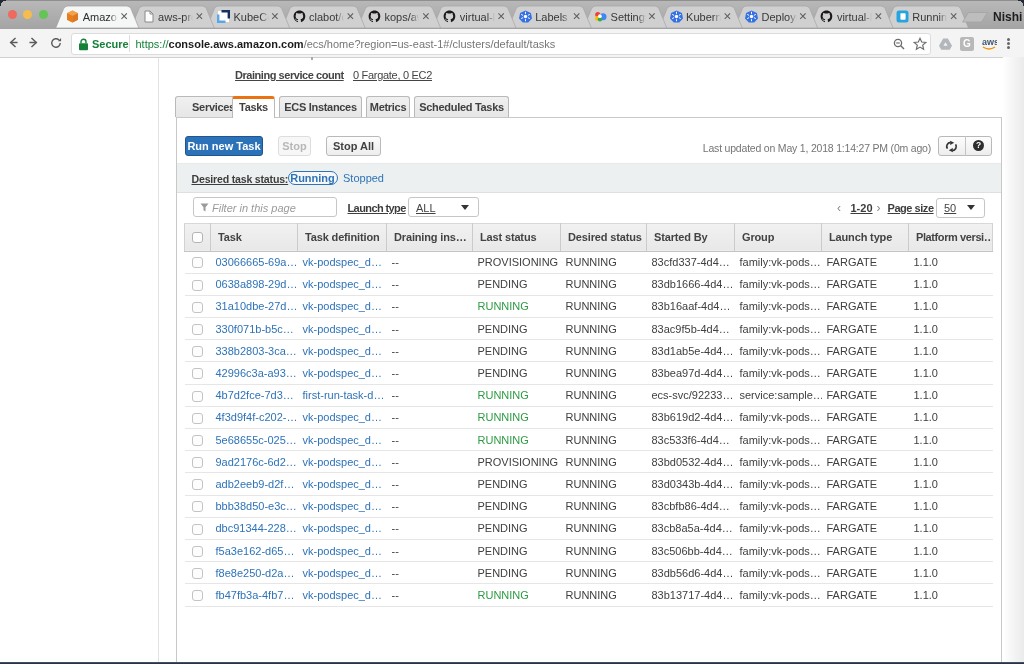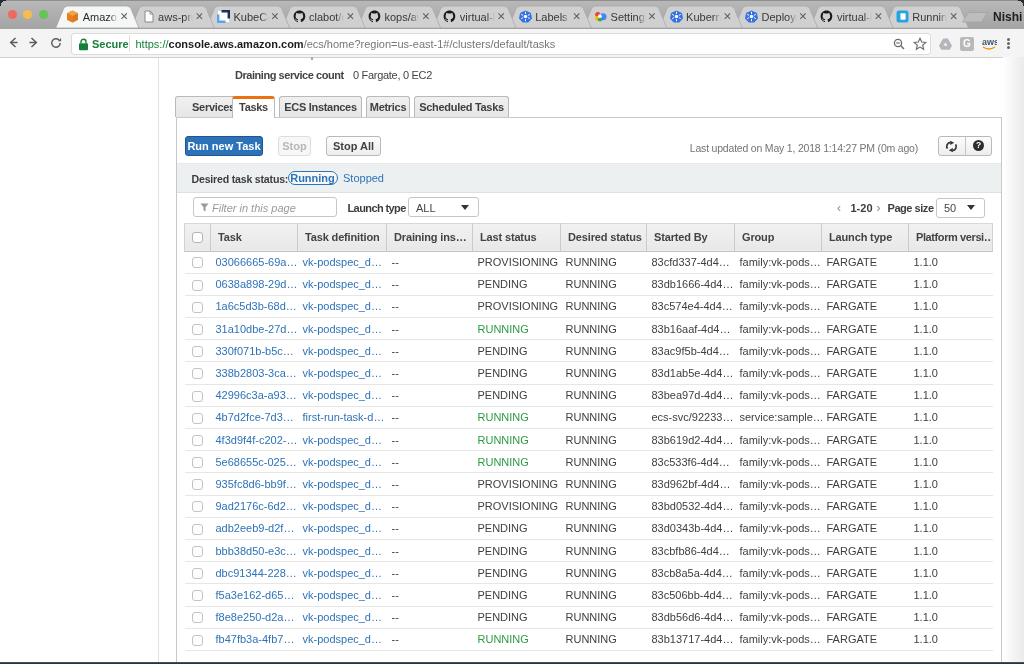--- a/index.html
+++ b/index.html
@@ -15,21 +15,21 @@
 #urlbox { left:71px; top:32.5px; width:860px; height:22px; background:#fff; border:1px solid #dcdcdc; border-radius:3px; }
 .tabtext { position:absolute; top:10.5px; font-size:11px; color:#2f2f2f; white-space:nowrap; overflow:hidden;
   -webkit-mask-image:linear-gradient(90deg,#000 75%,transparent 97%); mask-image:linear-gradient(90deg,#000 75%,transparent 97%); }
 .tabx { position:absolute; top:10px; font-size:10.5px; color:#5f5f5f; }
 .fav { position:absolute; top:10px; }
 
 
 #pagebg { left:0; top:57px; width:1024px; height:607px; background:#fff; }
 #leftdiv { left:157.5px; top:57px; width:1px; height:607px; background:#e2e2e2; }
 .b { font-weight:bold; }
-.t11 { font-size:11px; color:#444; }
+.t11 { font-size:11px; color:#444;text-decoration:underline; }
 .awstab { position:absolute; top:95.5px; height:21px; background:linear-gradient(#f0f0f0,#e6e6e6); border:1px solid #b9b9b9; border-bottom:none; border-radius:3px 3px 0 0; font-size:11px; font-weight:bold; color:#404040; text-align:center; line-height:20px; letter-spacing:-0.3px; }
 #tab-active { background:#fff; border-top:3px solid #ec7211; line-height:17px; z-index:3; height:22px; }
 #panel { left:175.5px; top:116.5px; width:826px; height:547.5px; background:#fff; border:1px solid #c8c8c8; border-bottom:none; }
 .btn { position:absolute; height:20px; border-radius:3px; font-size:11px; font-weight:bold; text-align:center; }
 #btn-run { background:linear-gradient(#347a3d6,#2a72b8); background:#2b72b9; border:1px solid #20568c; color:#fff; }
 #btn-stop { background:#f7f7f7; border:1px solid #ddd; color:#b7b7b7; }
 .btn-light { background:linear-gradient(#fdfdfd,#ededed); border:1px solid #b9b9b9; color:#424242; }
 #band { left:176.5px; top:163px; width:824px; height:30px; background:#edf0f0; border-top:1px solid #e8eaea; border-bottom:1px solid #dfe1e1; }
 .input { position:absolute; background:#fff; border:1px solid #c6c6c6; border-radius:3px; height:20px; }
 .caret { position:absolute; width:0; height:0; border-left:4.5px solid transparent; border-right:4.5px solid transparent; border-top:5.5px solid #333; }
@@ -201,21 +201,21 @@
 <div class="abs t11" style="left:353px;top:69px;letter-spacing:-0.3px">0 Fargate, 0 EC2</div>
 <div class="awstab" style="left:175px;width:77px">Services</div>
 <div class="awstab" id="tab-active" style="left:232px;width:43px">Tasks</div>
 <div class="awstab" style="left:279px;width:83px">ECS Instances</div>
 <div class="awstab" style="left:366px;width:44px">Metrics</div>
 <div class="awstab" style="left:414px;width:95px">Scheduled Tasks</div>
 <div class="abs" id="panel"></div>
 <div class="btn" id="btn-run" style="left:185px;top:136px;width:78px;line-height:19px">Run new Task</div>
 <div class="btn" id="btn-stop" style="left:278px;top:136px;width:33px;line-height:19px">Stop</div>
 <div class="btn btn-light" style="left:326px;top:136px;width:55px;line-height:19px">Stop All</div>
-<div class="abs" style="right:106px;top:141.5px;font-size:10.5px;letter-spacing:-0.2px;color:#757575">Last updated on May 1, 2018 1:14:27 PM (0m ago)</div>
+<div class="abs" style="right:93px;top:141.5px;font-size:10.5px;letter-spacing:-0.2px;color:#757575">Last updated on May 1, 2018 1:14:27 PM (0m ago)</div>
 <div class="abs" style="left:938px;top:135.5px;width:54px;height:20.5px;background:linear-gradient(#fdfdfd,#ededed);border:1px solid #b9b9b9;border-radius:3px"></div>
 <div class="abs" style="left:965px;top:136px;width:1px;height:19.5px;background:#c4c4c4"></div>
 <svg class="abs" style="left:945px;top:139.5px" width="13" height="13" viewBox="0 0 13 13">
 <path d="M2.4 8.6 A4 4 0 0 1 5.6 2.4" stroke="#333" stroke-width="1.7" fill="none"></path>
 <polygon points="5.2,0.7 9.2,2.7 5.2,4.9" fill="#333"></polygon>
 <path d="M10.6 4.4 A4 4 0 0 1 7.4 10.6" stroke="#333" stroke-width="1.7" fill="none"></path>
 <polygon points="7.8,12.3 3.8,10.3 7.8,8.1" fill="#333"></polygon>
 </svg>
 <div class="abs" style="left:973px;top:140px;width:11px;height:11px;border-radius:50%;background:#2d2d2d;color:#fff;font-size:8.5px;font-weight:bold;text-align:center;line-height:11.5px">?</div>
 <div class="abs" id="band"></div>
@@ -284,32 +284,20 @@
             <td>--</td>
             <td><span>PENDING</span></td>
             <td>RUNNING</td>
             <td>83db1666-4d4…</td>
             <td>family:vk-pods…</td>
             <td>FARGATE</td>
             <td>1.1.0</td>
           </tr>
 <tr>
             <td style="text-align:center;padding:0"><span class="cb"></span></td>
-            <td><a class="lnk">1a6c5d3b-68d…</a></td>
-            <td><a class="lnk">vk-podspec_d…</a></td>
-            <td>--</td>
-            <td><span>PROVISIONING</span></td>
-            <td>RUNNING</td>
-            <td>83c574e4-4d4…</td>
-            <td>family:vk-pods…</td>
-            <td>FARGATE</td>
-            <td>1.1.0</td>
-          </tr>
-<tr>
-            <td style="text-align:center;padding:0"><span class="cb"></span></td>
             <td><a class="lnk">31a10dbe-27d…</a></td>
             <td><a class="lnk">vk-podspec_d…</a></td>
             <td>--</td>
             <td><span class="green">RUNNING</span></td>
             <td>RUNNING</td>
             <td>83b16aaf-4d4…</td>
             <td>family:vk-pods…</td>
             <td>FARGATE</td>
             <td>1.1.0</td>
           </tr>
@@ -374,32 +362,20 @@
             <td>1.1.0</td>
           </tr>
 <tr>
             <td style="text-align:center;padding:0"><span class="cb"></span></td>
             <td><a class="lnk">5e68655c-025…</a></td>
             <td><a class="lnk">vk-podspec_d…</a></td>
             <td>--</td>
             <td><span class="green">RUNNING</span></td>
             <td>RUNNING</td>
             <td>83c533f6-4d4…</td>
-            <td>family:vk-pods…</td>
-            <td>FARGATE</td>
-            <td>1.1.0</td>
-          </tr>
-<tr>
-            <td style="text-align:center;padding:0"><span class="cb"></span></td>
-            <td><a class="lnk">935fc8d6-bb9f…</a></td>
-            <td><a class="lnk">vk-podspec_d…</a></td>
-            <td>--</td>
-            <td><span>PROVISIONING</span></td>
-            <td>RUNNING</td>
-            <td>83d962bf-4d4…</td>
             <td>family:vk-pods…</td>
             <td>FARGATE</td>
             <td>1.1.0</td>
           </tr>
 <tr>
             <td style="text-align:center;padding:0"><span class="cb"></span></td>
             <td><a class="lnk">9ad2176c-6d2…</a></td>
             <td><a class="lnk">vk-podspec_d…</a></td>
             <td>--</td>
             <td><span>PROVISIONING</span></td>

